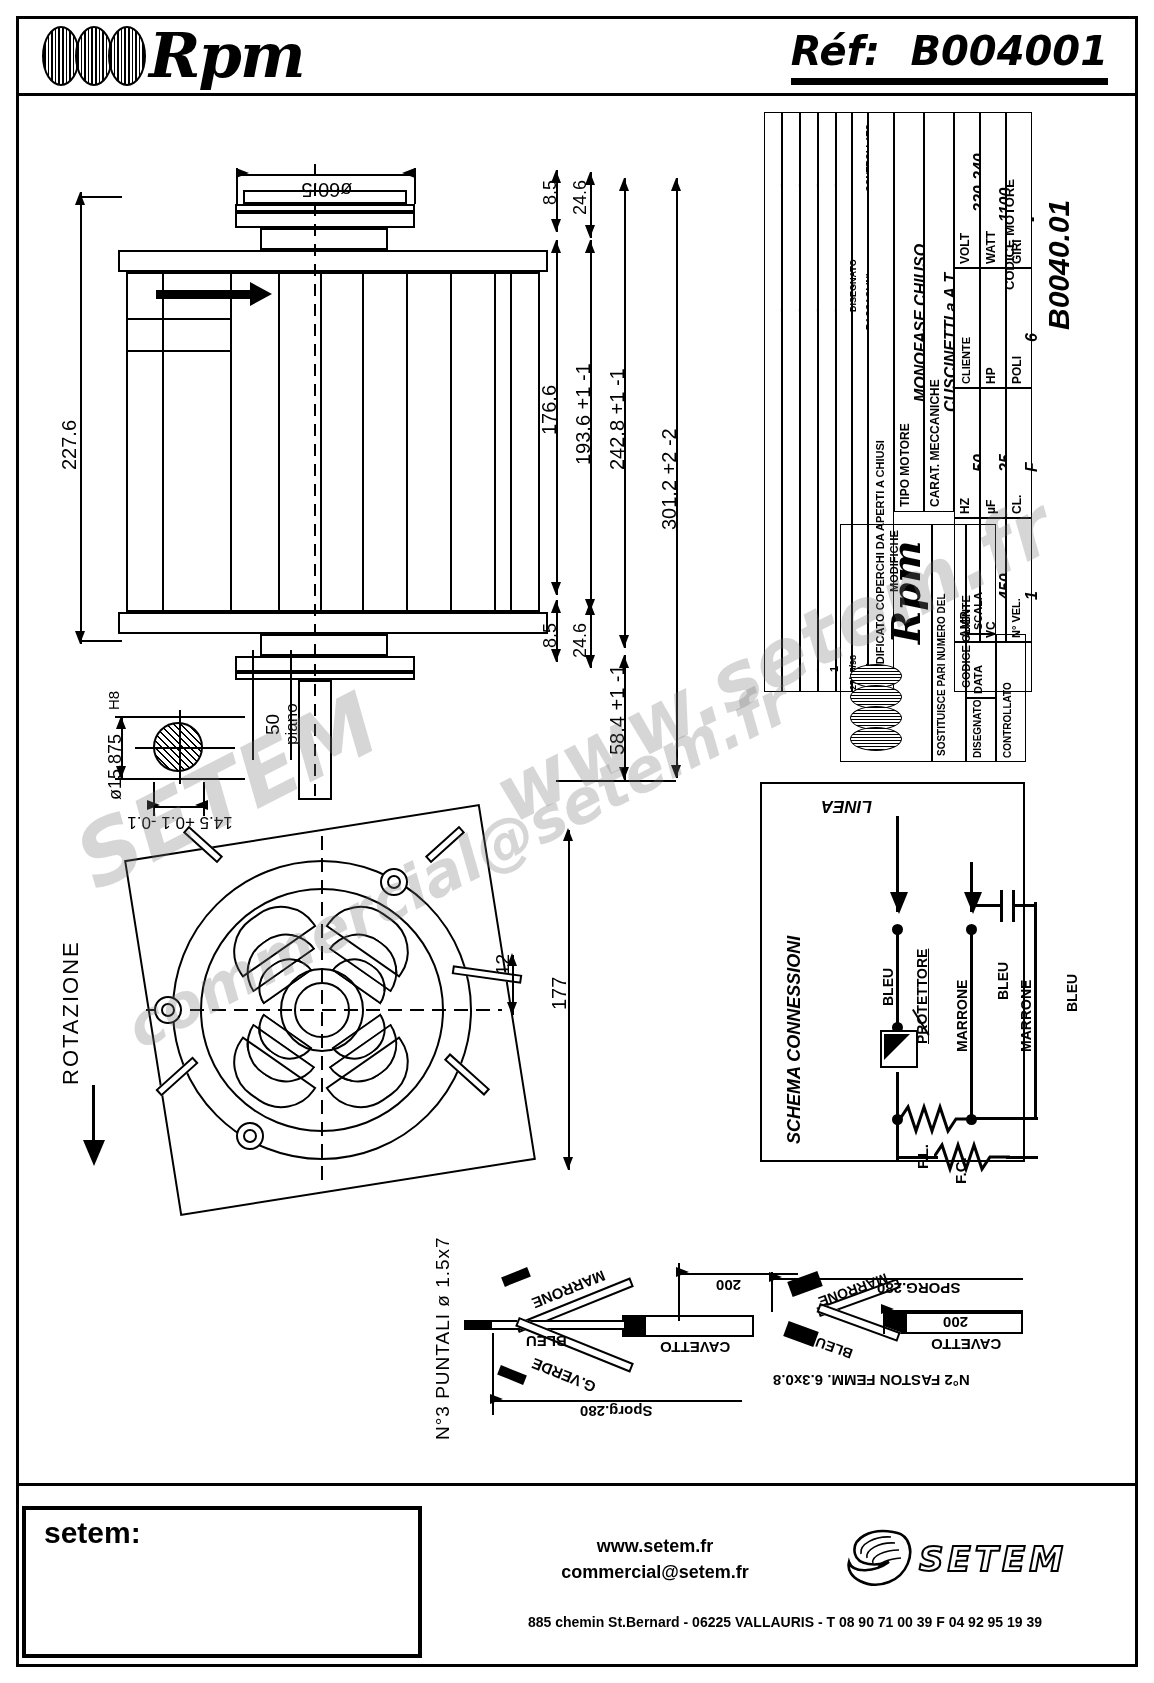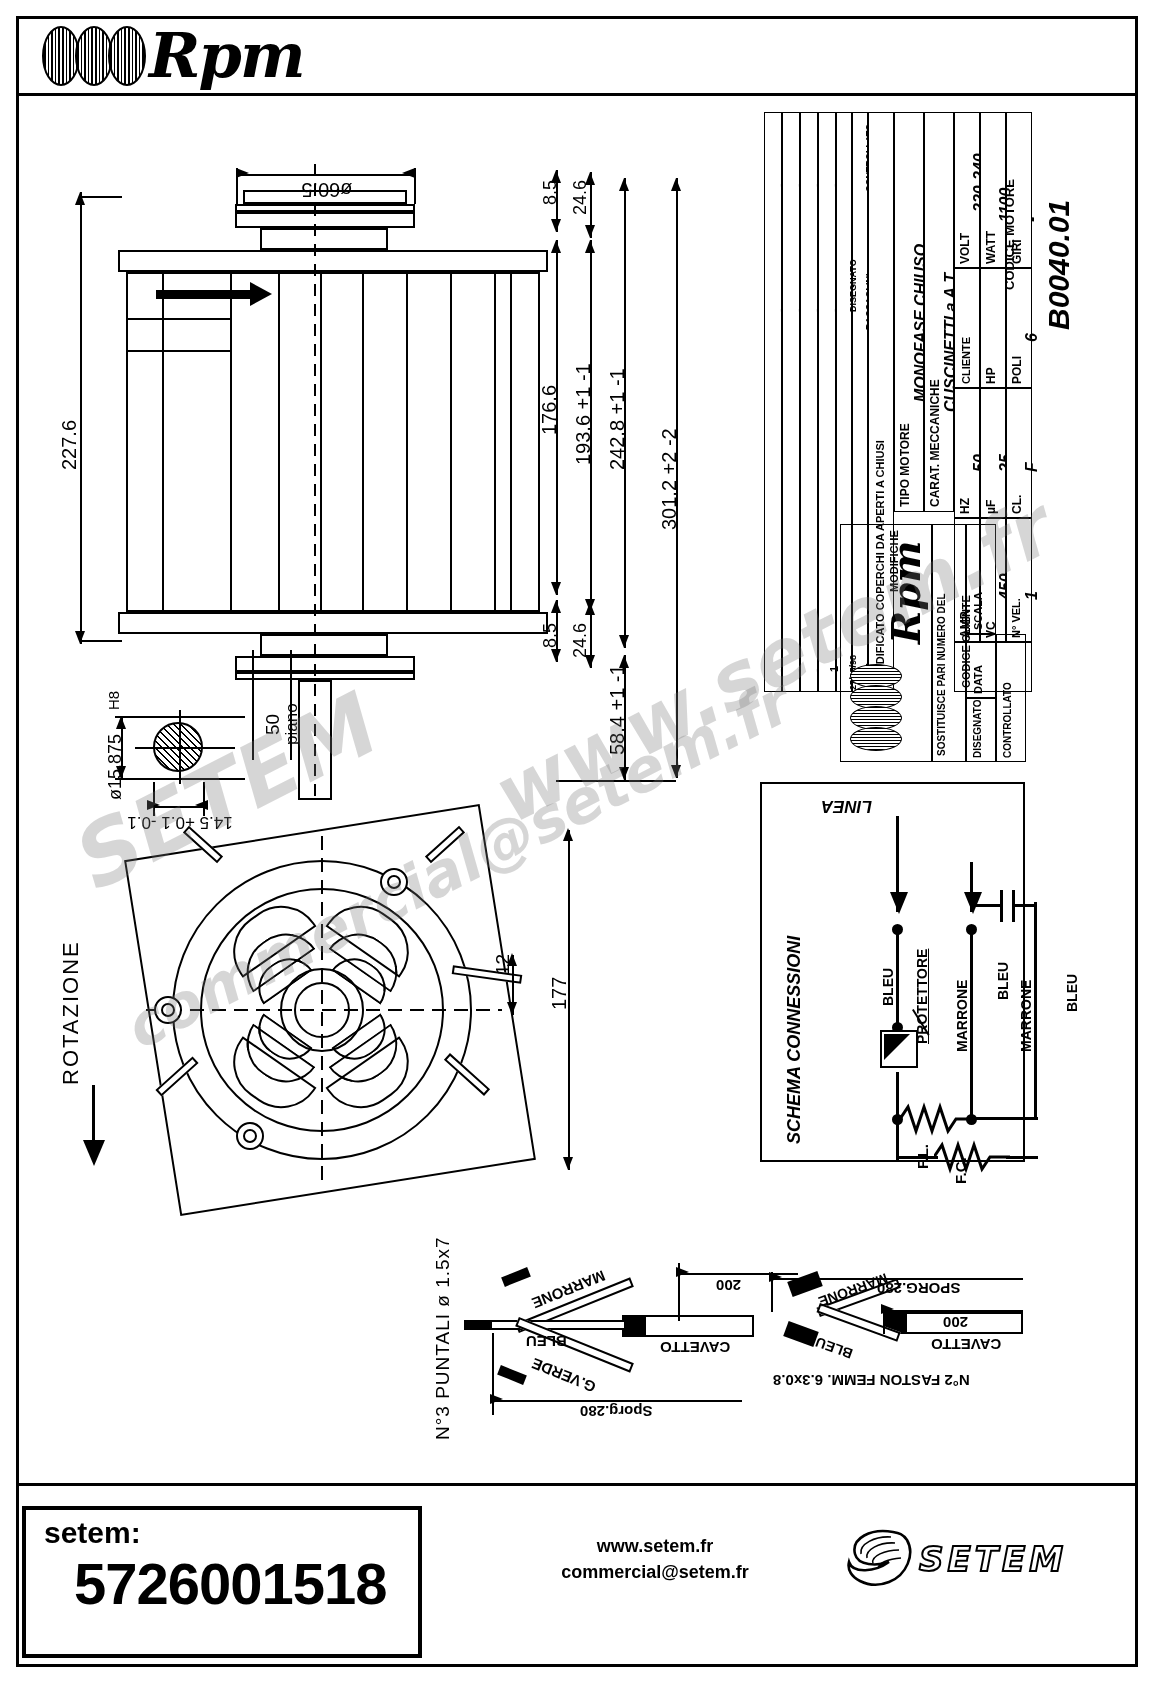--- a/index.html
+++ b/index.html
@@ -103,20 +103,24 @@
 
   <div class="frame" id="header-frame"></div>
   <div class="frame" id="body-frame"></div>
   <div class="frame" id="footer-frame"></div>
 
   <div id="rpm-logo-wrap">
     <span class="coil"></span>
     <span class="coil"></span>
     <span class="coil"></span>
     <span id="rpm-word">Rpm</span>
+  </div>
+  <div id="ref-block">
+    <span id="ref-label">Réf:</span>
+    <span id="ref-value">B004001</span>
   </div>
 
   <div id="side-view">
 
     <div class="mbox" style="left:133px;top:40px;width:164px;height:14px;"></div>
     <div class="mbox" style="left:125px;top:54px;width:180px;height:8px;"></div>
     <div class="mbox" style="left:125px;top:62px;width:180px;height:16px;"></div>
     <div class="mbox" style="left:150px;top:78px;width:128px;height:22px;"></div>
 
     <div class="mbox" style="left:8px;top:100px;width:430px;height:22px;"></div>
@@ -532,24 +536,24 @@
   </div>
 
   <div id="watermark">
     <div class="wm" id="wm1">SETEM</div>
     <div class="wm" id="wm2">commercial@setem.fr</div>
     <div class="wm" id="wm3">www.setem.fr</div>
   </div>
 
   <div class="frame" id="code-box"></div>
   <div id="code-label">setem:</div>
-  <div id="code-value">5726001518</div>
 
   <div id="setem-web">www.setem.fr</div>
   <div id="setem-mail">commercial@setem.fr</div>
+  <div id="setem-addr">885 chemin St.Bernard  -  06225 VALLAURIS  -  T 08 90 71 00 39   F 04 92 95 19 39</div>
 
   <div id="setem-logo">
     <svg id="setem-swoosh" viewBox="0 0 74 62">
       <path d="M48 4 C26 0 6 10 10 26 C13 38 32 38 44 34 C30 44 8 46 4 34 C0 50 24 62 44 54 C62 47 70 26 62 12 C58 6 54 5 48 4 Z" fill="#fff" stroke="#000" stroke-width="2.6"></path>
       <path d="M46 9 C30 8 14 16 16 26" fill="none" stroke="#000" stroke-width="1.6"></path>
       <path d="M50 15 C34 14 20 22 22 30" fill="none" stroke="#000" stroke-width="1.6"></path>
       <path d="M54 22 C40 22 26 28 28 35" fill="none" stroke="#000" stroke-width="1.6"></path>
       <path d="M56 30 C44 31 32 35 34 40" fill="none" stroke="#000" stroke-width="1.6"></path>
     </svg>
     <span id="setem-word">SETEM</span>

